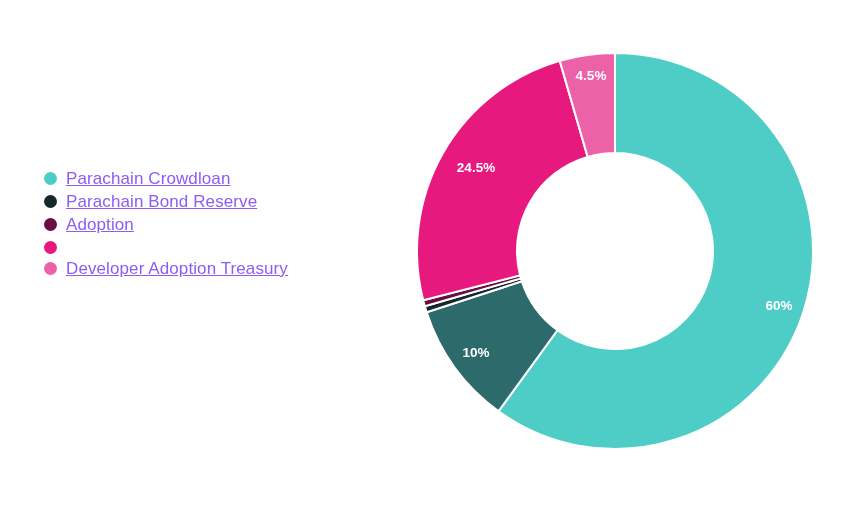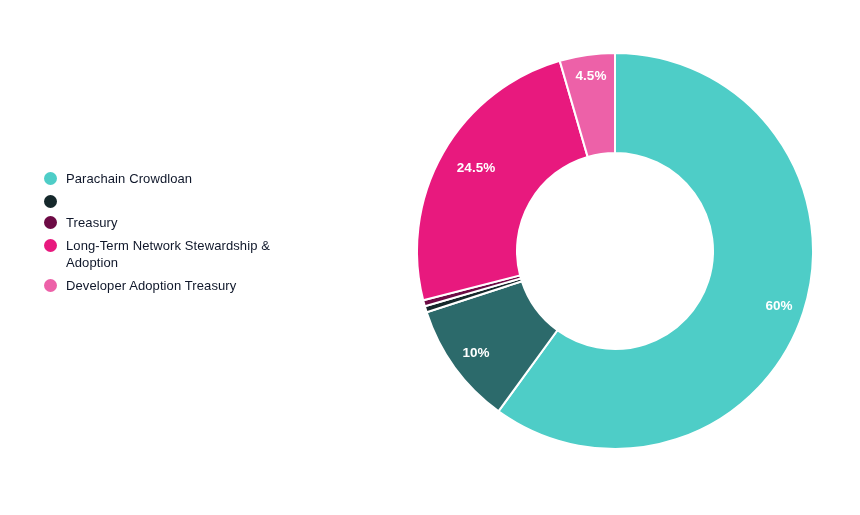--- a/index.html
+++ b/index.html
@@ -35,25 +35,26 @@
   }
   .legend-swatch {
     flex: 0 0 auto;
     width: 13px;
     height: 13px;
     border-radius: 50%;
     margin-top: 2px;
     margin-right: 9px;
   }
   .legend-label {
-    font-size: 13px;
-    color: #0f172a;
+    font-size: 17px;
+    color: #8b5cf6;
     font-family: "Liberation Sans", sans-serif;
     letter-spacing: 0.1px;
     white-space: pre-line;
+    text-decoration: underline;
   }
 
   
   #donut-wrap {
     position: absolute;
     left: 0;
     top: 0;
     width: 860px;
     height: 515px;
   }
@@ -72,29 +73,28 @@
 
 <div id="chart-root">
 
   <div id="legend">
       <div class="legend-item">
         <span class="legend-swatch" style="background: rgb(78, 205, 199);"></span>
         <span class="legend-label">Parachain Crowdloan</span>
       </div>
       <div class="legend-item">
         <span class="legend-swatch" style="background: rgb(21, 40, 43);"></span>
+        <span class="legend-label">Parachain Bond Reserve</span>
       </div>
       <div class="legend-item">
         <span class="legend-swatch" style="background: rgb(109, 11, 69);"></span>
-        <span class="legend-label">Treasury</span>
+        <span class="legend-label">Adoption</span>
       </div>
       <div class="legend-item">
         <span class="legend-swatch" style="background: rgb(232, 25, 126);"></span>
-        <span class="legend-label">Long-Term Network Stewardship &amp;
-Adoption</span>
       </div>
       <div class="legend-item">
         <span class="legend-swatch" style="background: rgb(237, 97, 168);"></span>
         <span class="legend-label">Developer Adoption Treasury</span>
       </div>
     </div>
 
   <div id="donut-wrap">
       <svg class="donut" width="860" height="515" viewBox="0 0 860 515">
         <path d="M 615 53 A 198 198 0 1 1 498.61852004609034 411.1853648862396 L 557.3970452753376 330.28366544874484 A 98 98 0 1 0 615 153 Z" fill="#4ecdc7" stroke="#ffffff" stroke-width="2"></path>

